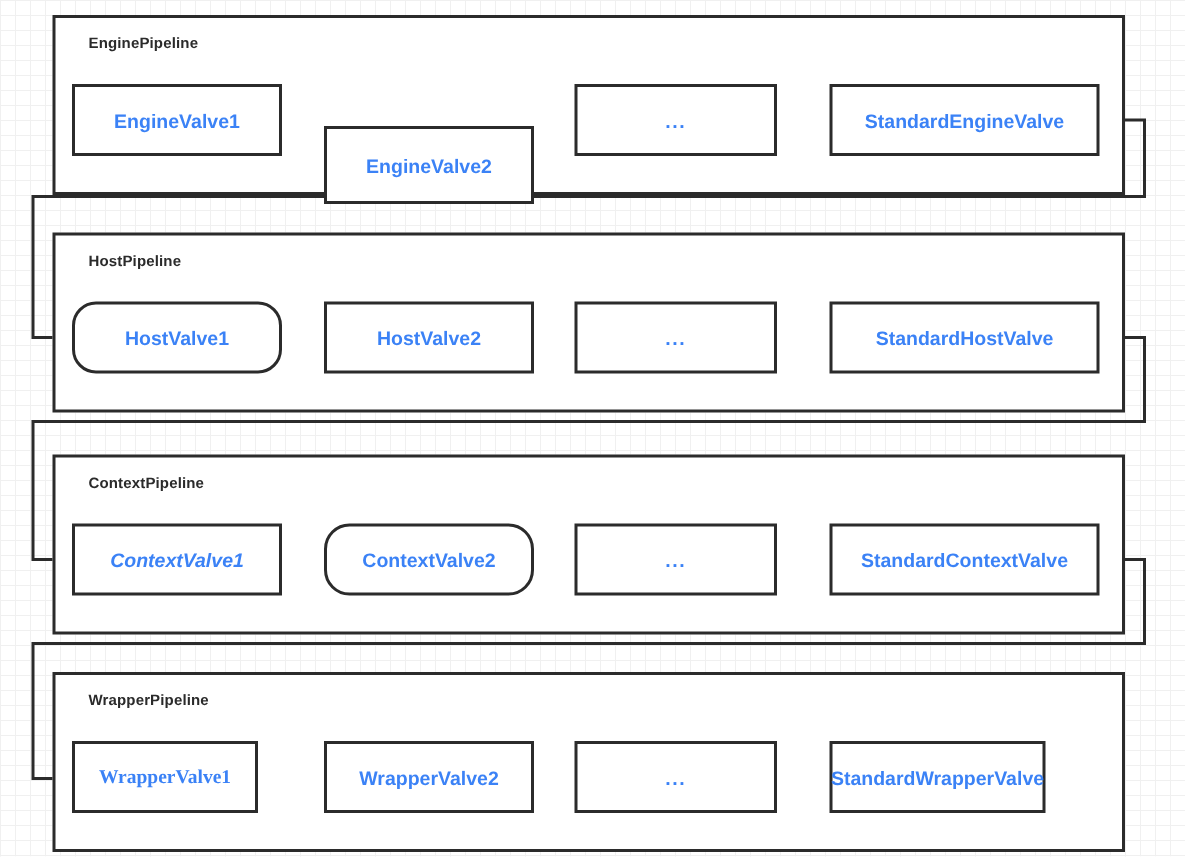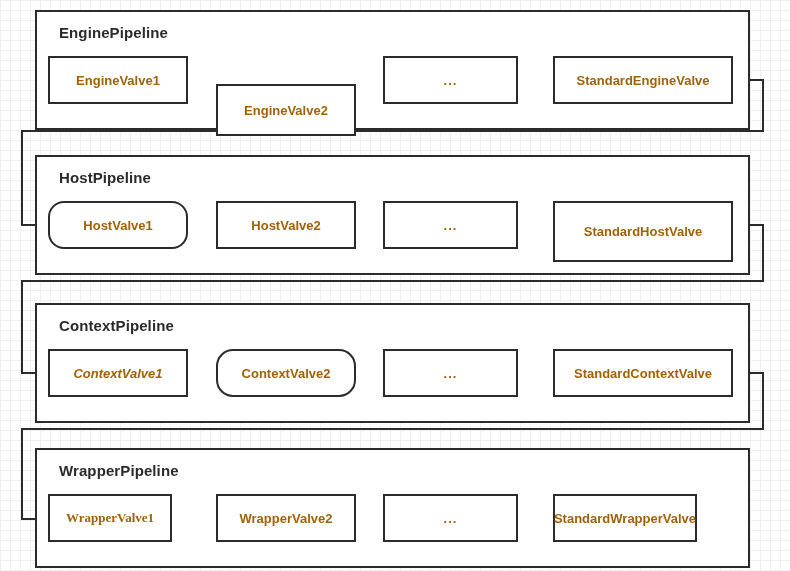--- a/index.html
+++ b/index.html
@@ -32,37 +32,37 @@
   .pipeline {
     position: absolute;
     box-sizing: border-box;
     border: 2px solid #2b2b2b;
     background: #ffffff;
   }
   .pipeline-label {
     position: absolute;
     left: 22px;
     top: 12px;
-    font-size: 15px;
+    font-size: 10px;
     font-weight: bold;
     color: #2b2b2b;
     letter-spacing: 0.1px;
     white-space: nowrap;
   }
   .valve {
     position: absolute;
     box-sizing: border-box;
     border: 2px solid #2b2b2b;
     background: #ffffff;
     display: flex;
     align-items: center;
     justify-content: center;
     font-size: 13px;
     font-weight: bold;
-    color: #a16207;
+    color: #3b82f6;
     text-align: right;
     white-space: nowrap;
   }
   .valve.ellipsis {
     font-size: 13px;
     letter-spacing: 1px;
   }
   .watermark {
     position: absolute;
     left: 460px;
@@ -114,21 +114,21 @@
       <div class="valve" style="left: 48px; top: 56px; width: 140px; height: 48px;">EngineValve1</div>
       <div class="valve" style="left: 216px; top: 56px; width: 140px; height: 52px; margin-top: 28px;">EngineValve2</div>
       <div class="valve ellipsis" style="left: 383px; top: 56px; width: 135px; height: 48px;">...</div>
       <div class="valve" style="left: 553px; top: 56px; width: 180px; height: 48px;">StandardEngineValve</div>
       <div class="pipeline" style="left: 35px; top: 155px; width: 715px; height: 120px;">
         <div class="pipeline-label">HostPipeline</div>
       </div>
       <div class="valve" style="left: 48px; top: 201px; width: 140px; height: 48px; border-radius: 16px;">HostValve1</div>
       <div class="valve" style="left: 216px; top: 201px; width: 140px; height: 48px;">HostValve2</div>
       <div class="valve ellipsis" style="left: 383px; top: 201px; width: 135px; height: 48px;">...</div>
-      <div class="valve" style="left: 553px; top: 201px; width: 180px; height: 61px;">StandardHostValve</div>
+      <div class="valve" style="left: 553px; top: 201px; width: 180px; height: 48px;">StandardHostValve</div>
       <div class="pipeline" style="left: 35px; top: 303px; width: 715px; height: 120px;">
         <div class="pipeline-label">ContextPipeline</div>
       </div>
       <div class="valve" style="left: 48px; top: 349px; width: 140px; height: 48px; font-style: italic;">ContextValve1</div>
       <div class="valve" style="left: 216px; top: 349px; width: 140px; height: 48px; border-radius: 17px;">ContextValve2</div>
       <div class="valve ellipsis" style="left: 383px; top: 349px; width: 135px; height: 48px;">...</div>
       <div class="valve" style="left: 553px; top: 349px; width: 180px; height: 48px;">StandardContextValve</div>
       <div class="pipeline" style="left: 35px; top: 448px; width: 715px; height: 120px;">
         <div class="pipeline-label">WrapperPipeline</div>
       </div>

